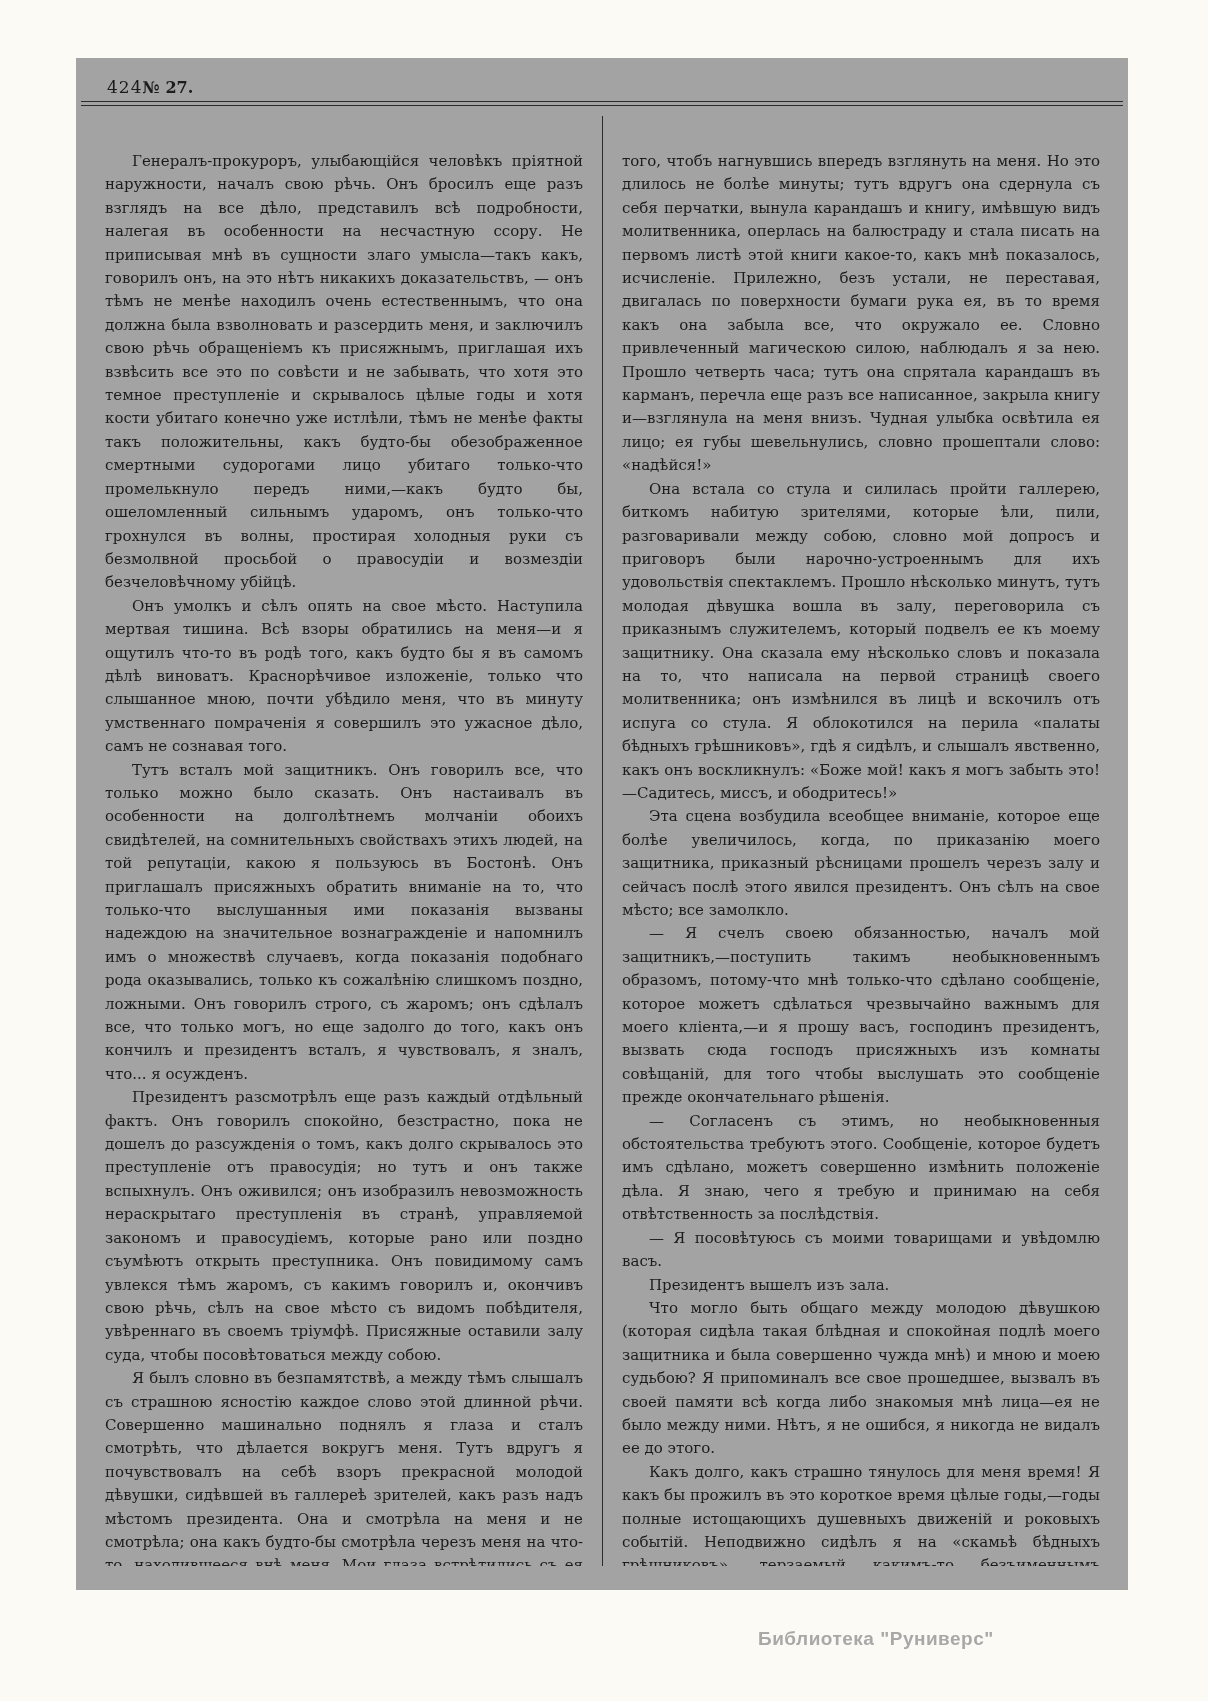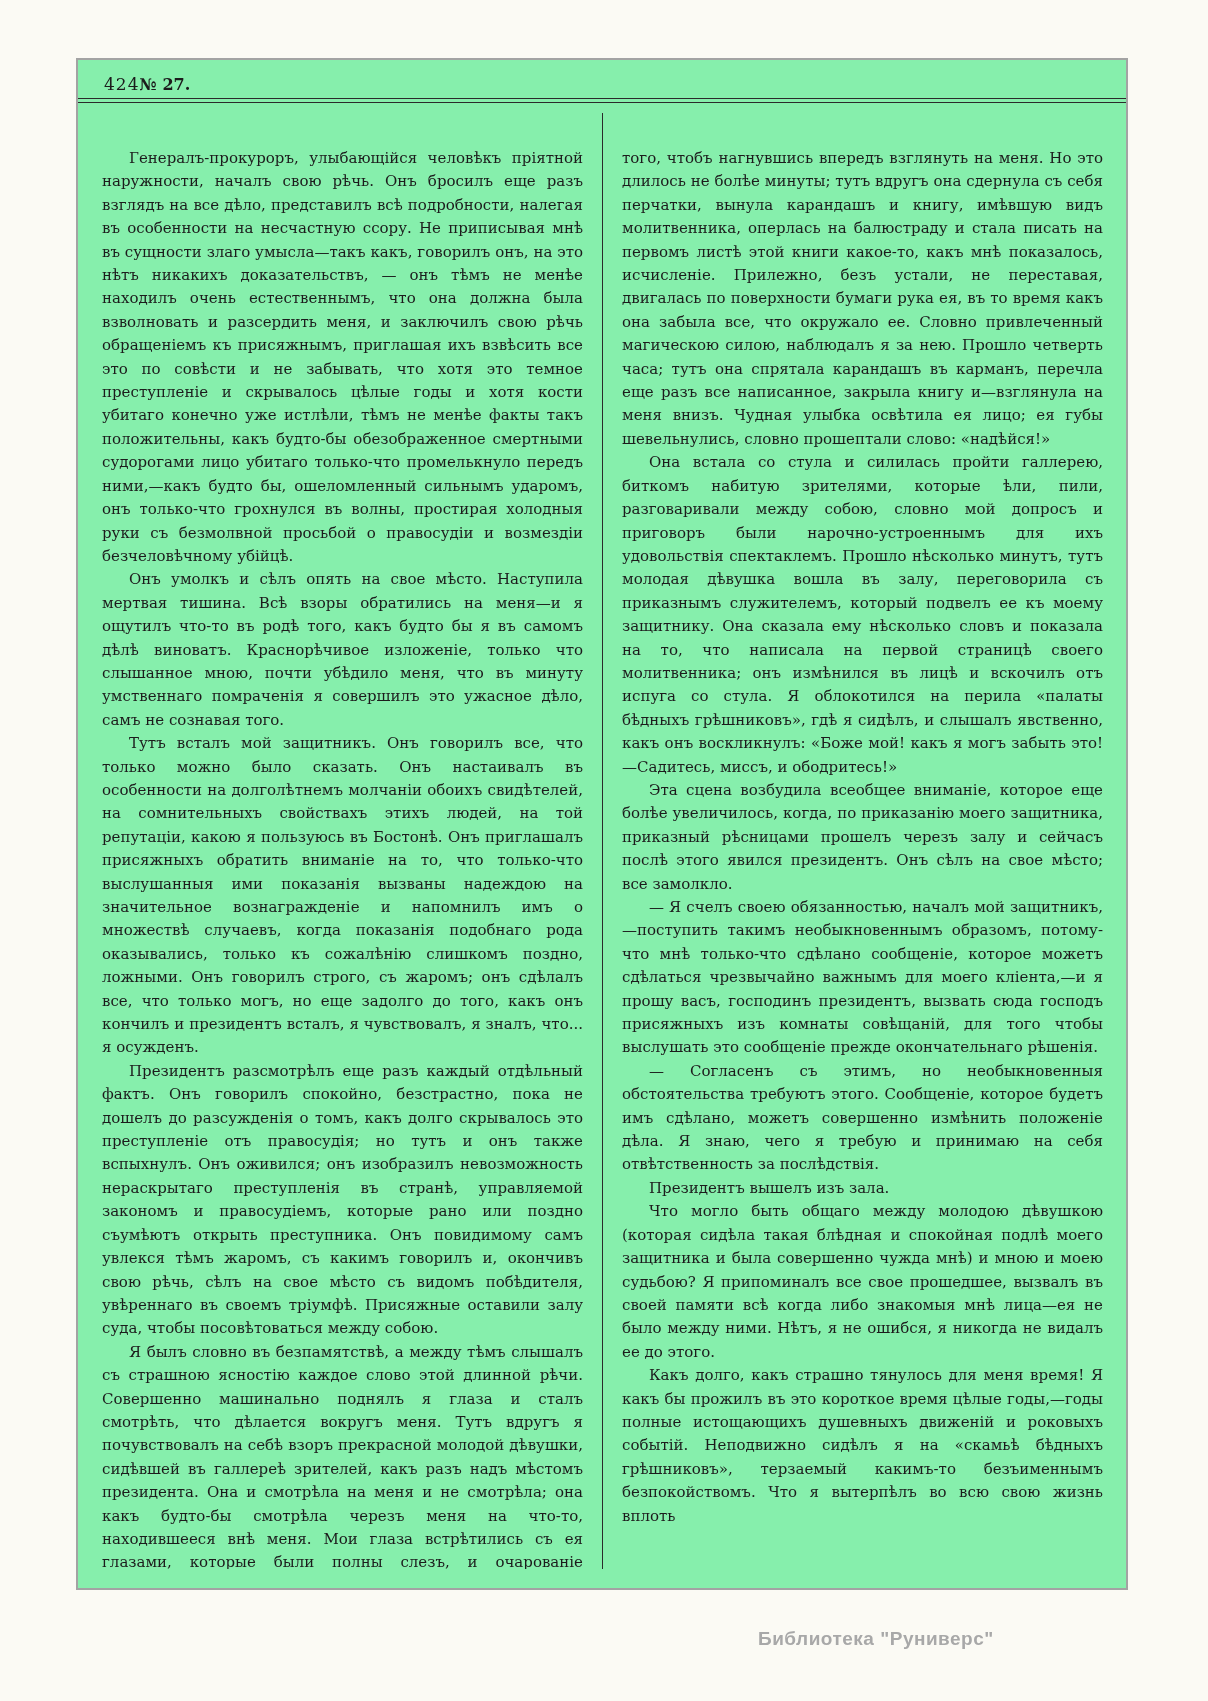--- a/index.html
+++ b/index.html
@@ -8,22 +8,22 @@
     position:relative;
     background:#fbfaf4;
     font-family:"DejaVu Serif","Liberation Serif",serif;
     color:#1c1c1c;
     overflow:hidden;
   }
   .frame {
     position:absolute;
     left:76px; top:58px;
     width:1052px; height:1532px;
-    border:2px solid #a3a3a3;
-    background:#86efac;
+    border:5px solid #a3a3a3;
+    background:#a3a3a3;
   }
   .header {
     display:flex;
     align-items:baseline;
     padding:14px 20px 4px 26px;
   }
   .page-num { font-size:17px; letter-spacing:1px; }
   .title {
     flex:1;
     text-align:center;
@@ -86,20 +86,21 @@
         <p class="para">Президентъ разсмотрѣлъ еще разъ каждый отдѣльный фактъ. Онъ говорилъ спокойно, безстрастно, пока не дошелъ до разсужденія о томъ, какъ долго скрывалось это преступленіе отъ правосудія; но тутъ и онъ также вспыхнулъ. Онъ оживился; онъ изобразилъ невозможность нераскрытаго преступленія въ странѣ, управляемой закономъ и правосудіемъ, которые рано или поздно съумѣютъ открыть преступника. Онъ повидимому самъ увлекся тѣмъ жаромъ, съ какимъ говорилъ и, окончивъ свою рѣчь, сѣлъ на свое мѣсто съ видомъ побѣдителя, увѣреннаго въ своемъ тріумфѣ. Присяжные оставили залу суда, чтобы посовѣтоваться между собою.</p>
         <p class="para">Я былъ словно въ безпамятствѣ, а между тѣмъ слышалъ съ страшною ясностію каждое слово этой длинной рѣчи. Совершенно машинально поднялъ я глаза и сталъ смотрѣть, что дѣлается вокругъ меня. Тутъ вдругъ я почувствовалъ на себѣ взоръ прекрасной молодой дѣвушки, сидѣвшей въ галлереѣ зрителей, какъ разъ надъ мѣстомъ президента. Она и смотрѣла на меня и не смотрѣла; она какъ будто-бы смотрѣла черезъ меня на что-то, находившееся внѣ меня. Мои глаза встрѣтились съ ея глазами, которые были полны слезъ, и очарованіе рушилось; она опустила опушенные длинными рѣсницами вѣки. Безмолвная симпатія принесла мнѣ невыразимое утѣшеніе. Я не могъ не взглянуть на нее еще разъ. Она вздрогнула, поблѣднѣла и опустилась на стулъ, съ котораго встала для</p>
       </div>
     <div class="divider"></div>
     <div class="column" id="right-col">
         <p class="para noindent">того, чтобъ нагнувшись впередъ взглянуть на меня. Но это длилось не болѣе минуты; тутъ вдругъ она сдернула съ себя перчатки, вынула карандашъ и книгу, имѣвшую видъ молитвенника, оперлась на балюстраду и стала писать на первомъ листѣ этой книги какое-то, какъ мнѣ показалось, исчисленіе. Прилежно, безъ устали, не переставая, двигалась по поверхности бумаги рука ея, въ то время какъ она забыла все, что окружало ее. Словно привлеченный магическою силою, наблюдалъ я за нею. Прошло четверть часа; тутъ она спрятала карандашъ въ карманъ, перечла еще разъ все написанное, закрыла книгу и—взглянула на меня внизъ. Чудная улыбка освѣтила ея лицо; ея губы шевельнулись, словно прошептали слово: «надѣйся!»</p>
         <p class="para">Она встала со стула и силилась пройти галлерею, биткомъ набитую зрителями, которые ѣли, пили, разговаривали между собою, словно мой допросъ и приговоръ были нарочно-устроеннымъ для ихъ удовольствія спектаклемъ. Прошло нѣсколько минутъ, тутъ молодая дѣвушка вошла въ залу, переговорила съ приказнымъ служителемъ, который подвелъ ее къ моему защитнику. Она сказала ему нѣсколько словъ и показала на то, что написала на первой страницѣ своего молитвенника; онъ измѣнился въ лицѣ и вскочилъ отъ испуга со стула. Я облокотился на перила «палаты бѣдныхъ грѣшниковъ», гдѣ я сидѣлъ, и слышалъ явственно, какъ онъ воскликнулъ: «Боже мой! какъ я могъ забыть это!—Садитесь, миссъ, и ободритесь!»</p>
         <p class="para">Эта сцена возбудила всеобщее вниманіе, которое еще болѣе увеличилось, когда, по приказанію моего защитника, приказный рѣсницами прошелъ черезъ залу и сейчасъ послѣ этого явился президентъ. Онъ сѣлъ на свое мѣсто; все замолкло.</p>
         <p class="para">— Я счелъ своею обязанностью, началъ мой защитникъ,—поступить такимъ необыкновеннымъ образомъ, потому-что мнѣ только-что сдѣлано сообщеніе, которое можетъ сдѣлаться чрезвычайно важнымъ для моего кліента,—и я прошу васъ, господинъ президентъ, вызвать сюда господъ присяжныхъ изъ комнаты совѣщаній, для того чтобы выслушать это сообщеніе прежде окончательнаго рѣшенія.</p>
         <p class="para">— Согласенъ съ этимъ, но необыкновенныя обстоятельства требуютъ этого. Сообщеніе, которое будетъ имъ сдѣлано, можетъ совершенно измѣнить положеніе дѣла. Я знаю, чего я требую и принимаю на себя отвѣтственность за послѣдствія.</p>
+        <p class="para">— Я посовѣтуюсь съ моими товарищами и увѣдомлю васъ.</p>
         <p class="para">Президентъ вышелъ изъ зала.</p>
         <p class="para">Что могло быть общаго между молодою дѣвушкою (которая сидѣла такая блѣдная и спокойная подлѣ моего защитника и была совершенно чужда мнѣ) и мною и моею судьбою? Я припоминалъ все свое прошедшее, вызвалъ въ своей памяти всѣ когда либо знакомыя мнѣ лица—ея не было между ними. Нѣтъ, я не ошибся, я никогда не видалъ ее до этого.</p>
         <p class="para">Какъ долго, какъ страшно тянулось для меня время! Я какъ бы прожилъ въ это короткое время цѣлые годы,—годы полные истощающихъ душевныхъ движеній и роковыхъ событій. Неподвижно сидѣлъ я на «скамьѣ бѣдныхъ грѣшниковъ», терзаемый какимъ-то безъименнымъ безпокойствомъ. Что я вытерпѣлъ во всю свою жизнь вплоть</p>
       </div>
   </div>
 </div>
 
 <div class="watermark">Библиотека "Руниверс"</div>
 
 </body></html>

